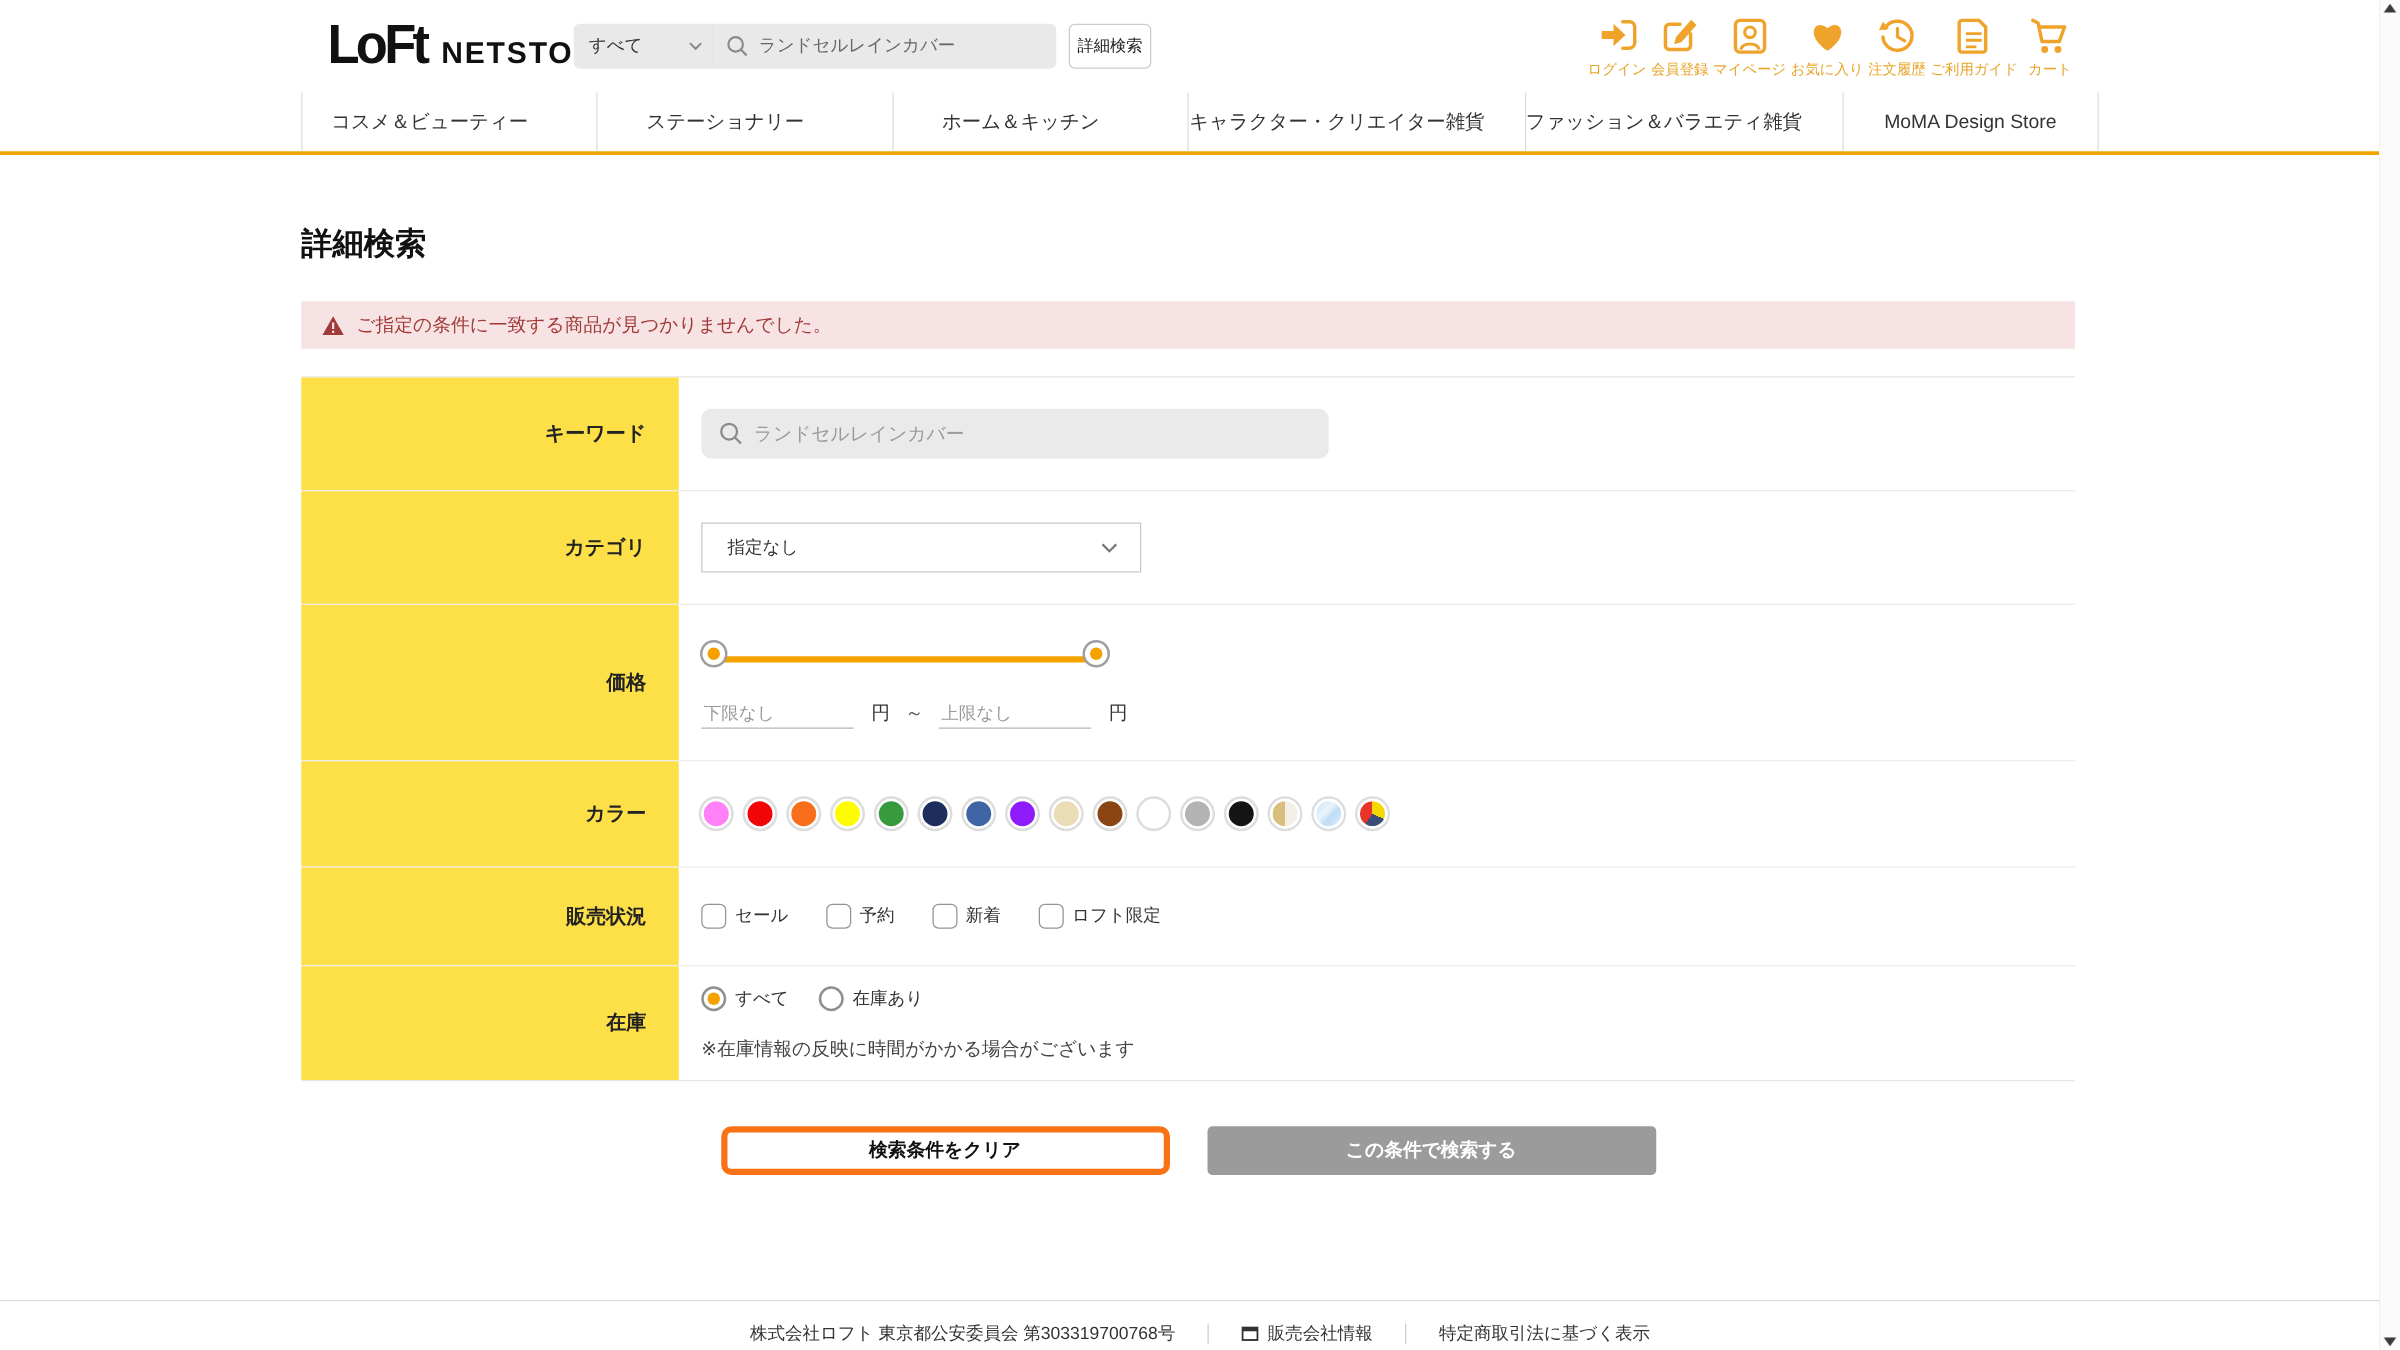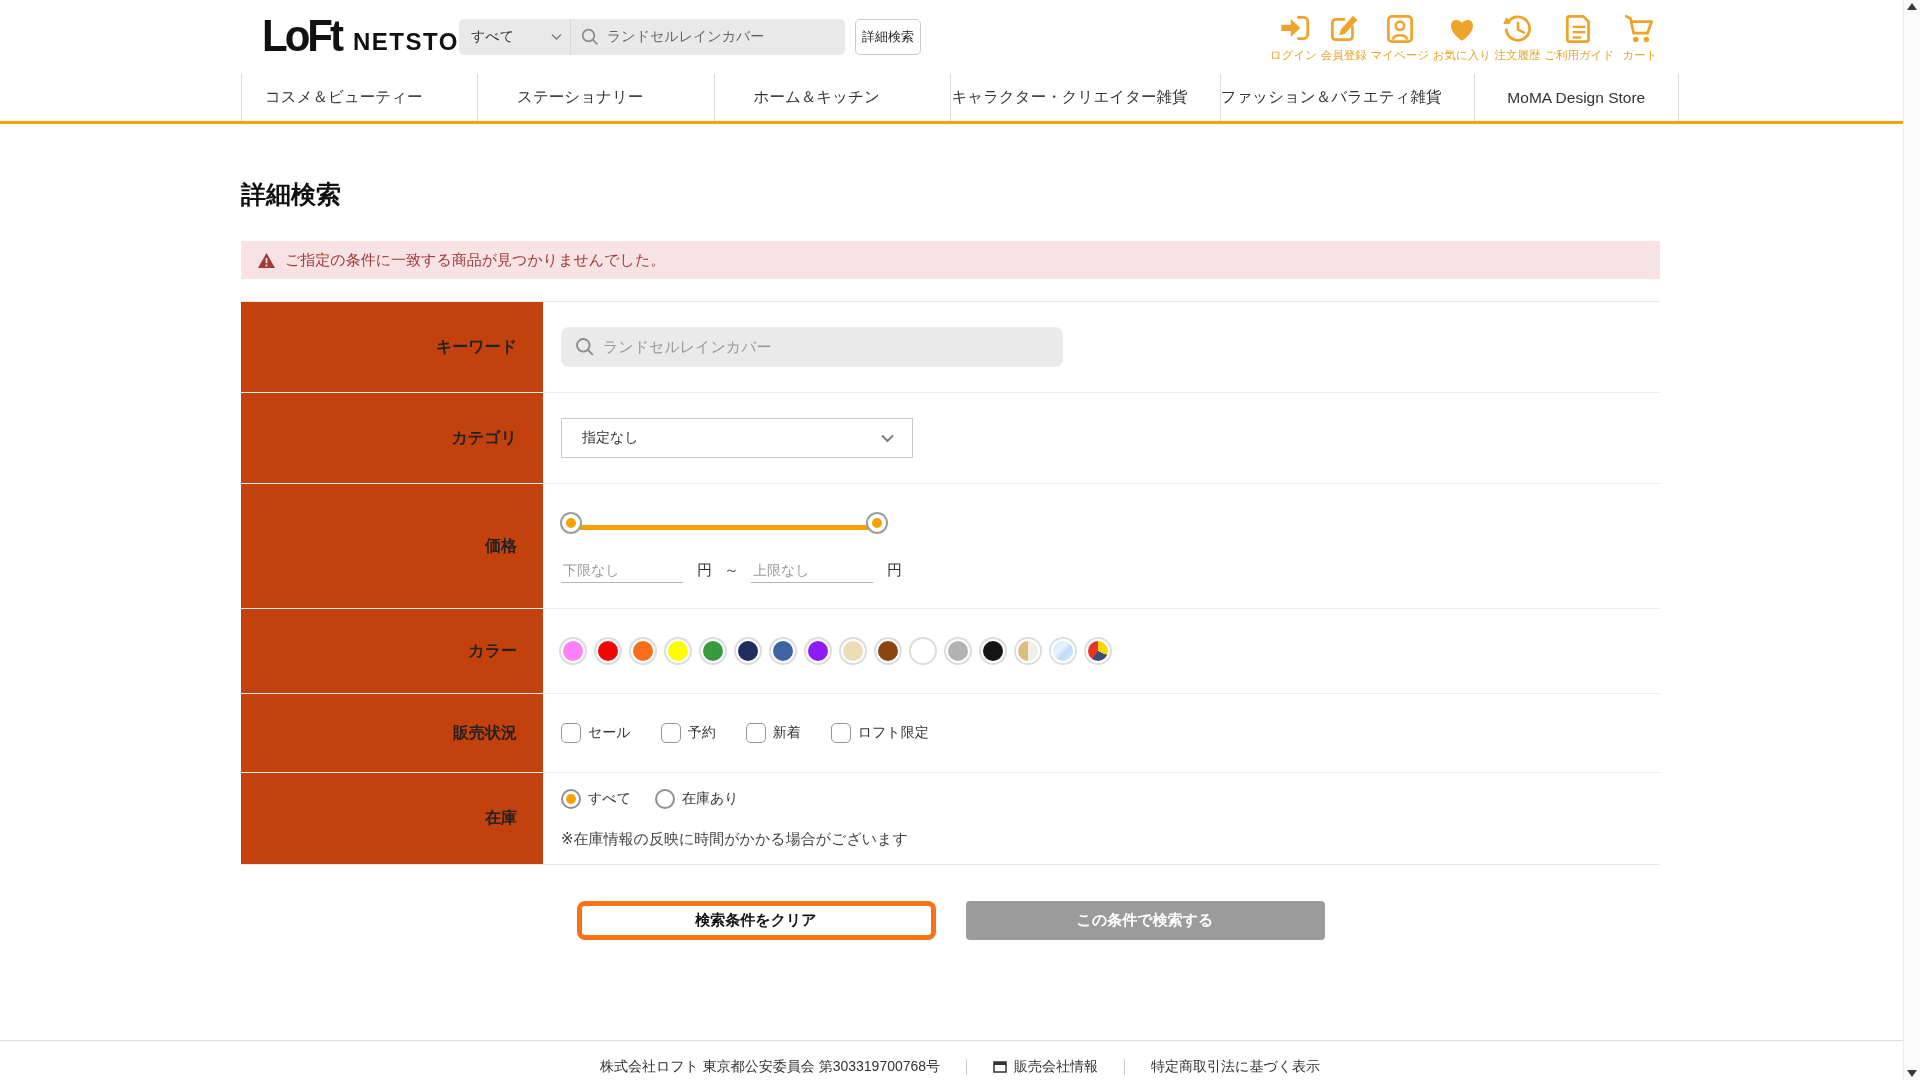--- a/index.html
+++ b/index.html
@@ -40,21 +40,21 @@
   .page-title { font-size: 25px; font-weight: bold; margin-top: 54px; color: #111; }
 
   .alert { margin-top: 30px; height: 38px; background: #f7e3e3; display: flex; align-items: center;
     padding-left: 16px; font-size: 15px; color: #a03a38; }
   .alert svg { margin-right: 9px; }
 
   
   .form { margin-top: 22px; border-top: 1px solid #e6e6e6; border-bottom: 1px solid #e6e6e6; }
   .frow { display: flex; }
   .frow + .frow { border-top: 1px solid #ececec; }
-  .flabel { width: 302px; background: #c2410c; display: flex; align-items: center;
+  .flabel { width: 302px; background: #fde047; display: flex; align-items: center;
     justify-content: flex-end; padding-right: 26px; font-size: 16px; font-weight: bold; color: #222; }
   .fcontent { flex: 1; display: flex; align-items: center; padding-left: 18px; }
 
   .row-keyword { min-height: 90px; }
   .keyword-box { position: relative; width: 502px; }
   .keyword-box svg { position: absolute; left: 14px; top: 10px; }
   .keyword-box input { width: 502px; height: 40px; background: #eaeaea; border: none; border-radius: 8px;
     padding-left: 42px; font-size: 15px; color: #999; outline: none; font-family: inherit; }
 
   .row-category { min-height: 91px; }

